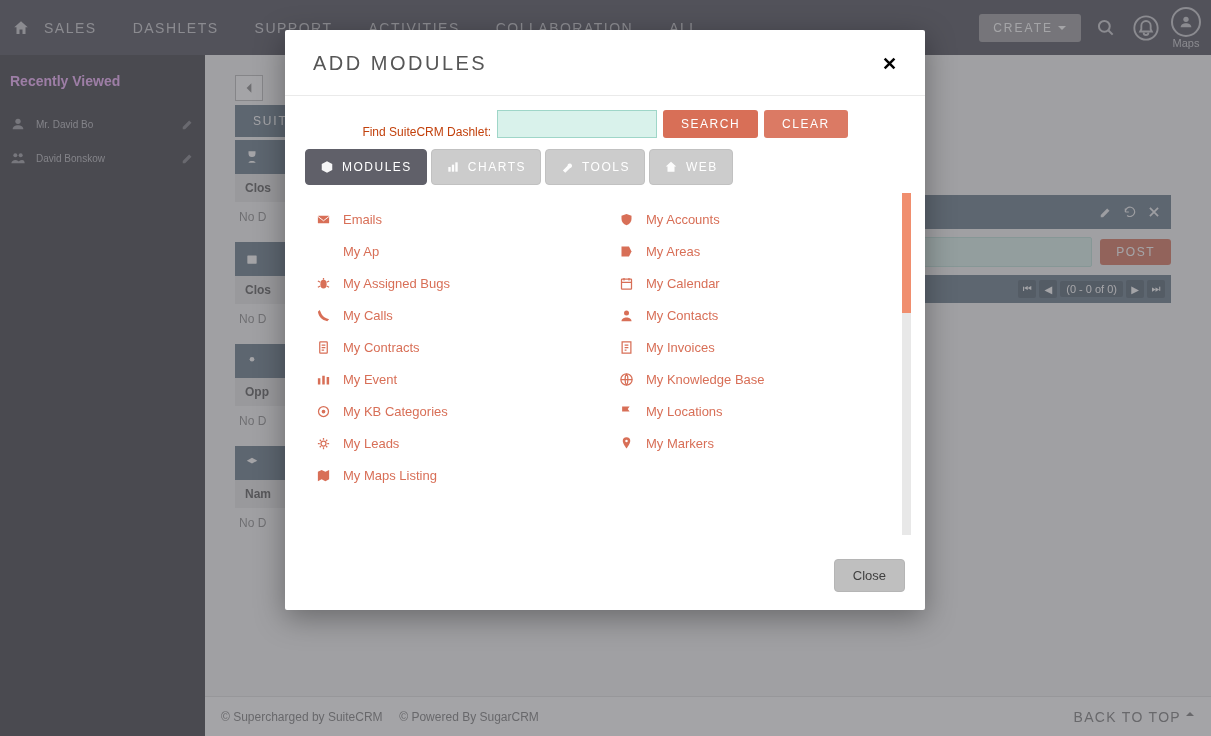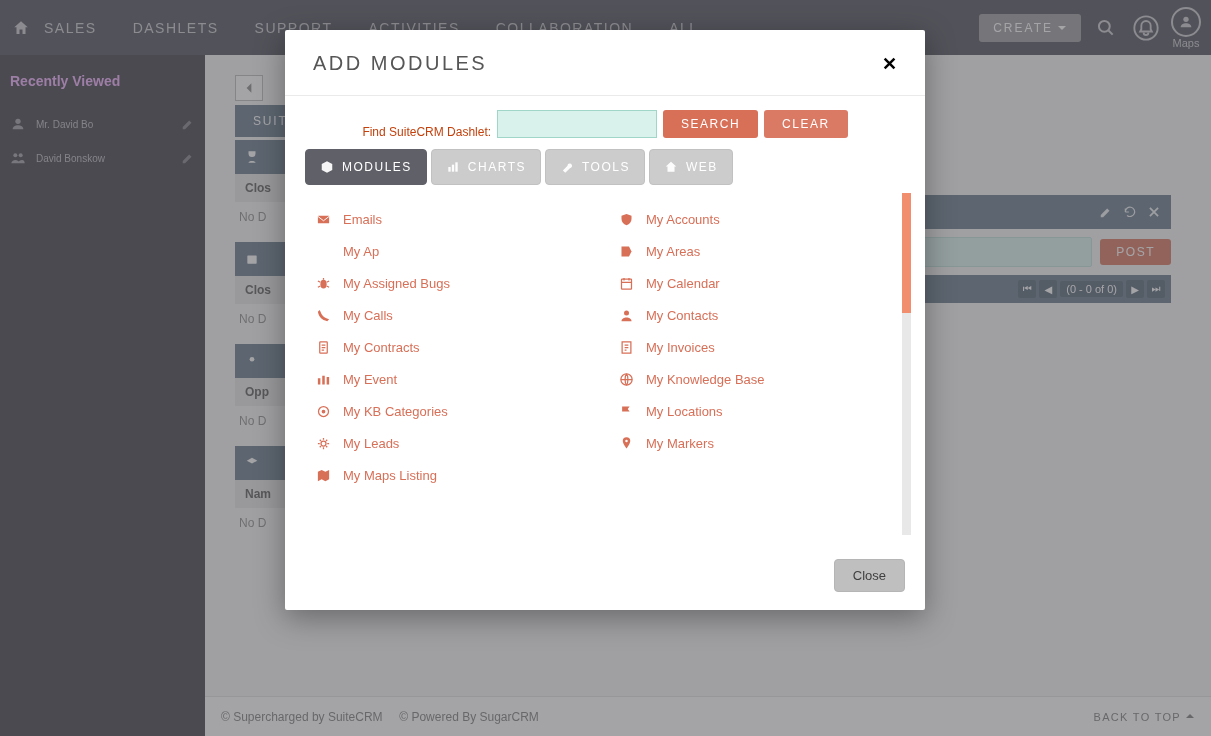--- a/index.html
+++ b/index.html
@@ -53,21 +53,21 @@
 .post-btn { background:#d86f57; color:#fff; padding:6px 16px; font-size:12px; letter-spacing:1.5px; border-radius:3px; }
 .pager { background:#627585; height:28px; margin-top:8px; display:flex; align-items:center; justify-content:flex-end; gap:3px; padding:0 6px; font-size:11px; color:#fff; }
 .pbtn { width:18px; height:18px; background:#4e5f6e; display:flex; align-items:center; justify-content:center; border-radius:2px; font-size:10px; }
 .pinfo { background:#4e5f6e; padding:2px 6px; border-radius:2px; }
 
 .footer {
   position:absolute; bottom:0; left:205px; right:0; height:40px;
   background:#fff; border-top:1px solid #e3e3e3; display:flex; align-items:center;
   justify-content:space-between; padding:0 16px; font-size:12px; color:#7a7a7a;
 }
-.btt { letter-spacing:1.3px; font-size:11px; display:flex; align-items:flex-start; gap:4px; }
+.btt { letter-spacing:1.3px; font-size:14px; display:flex; align-items:flex-start; gap:4px; }
 
 
 .overlay {
   position:absolute; inset:0; background:rgba(90,90,95,.55);
 }
 .modal {
   position:absolute; top:30px; left:285px; width:640px; height:580px;
   background:#fff; border-radius:2px; box-shadow:0 8px 30px rgba(0,0,0,.35);
   display:flex; flex-direction:column;
 }

